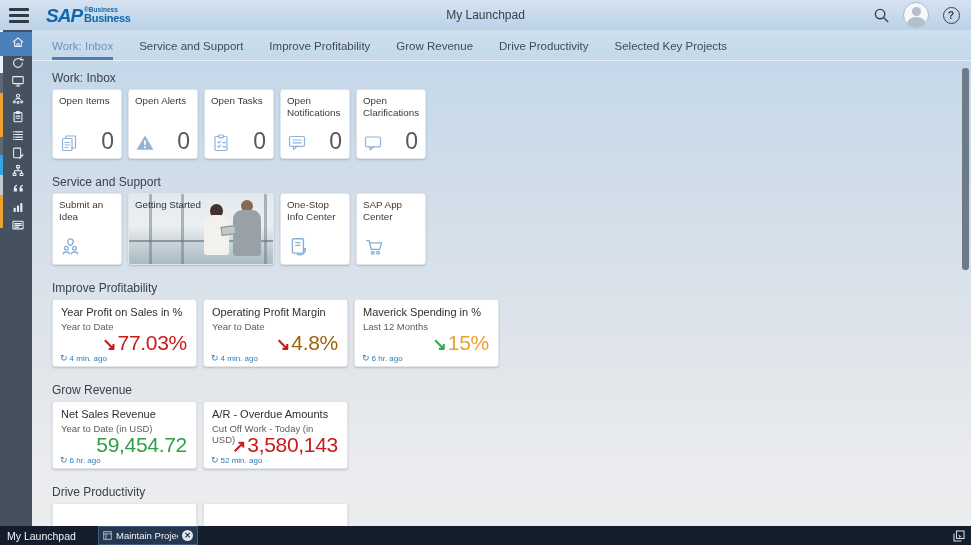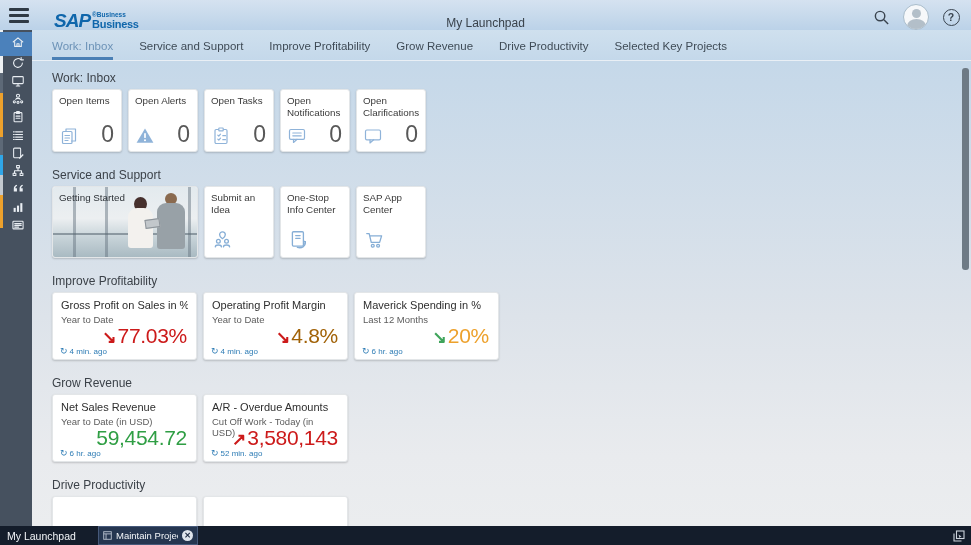--- a/index.html
+++ b/index.html
@@ -1,21 +1,21 @@
 <!DOCTYPE html>
 <html><head>
 <meta charset="utf-8">
 <style>
   * { margin:0; padding:0; box-sizing:border-box; }
   html,body { width:971px; height:545px; overflow:hidden; }
   body { position:relative; font-family:"Liberation Sans", sans-serif; background:#eaecef; }
 
   
   .header { position:absolute; top:0; left:0; right:0; height:30px;
-    background:linear-gradient(#d5e2f0,#bbd2e8); display:flex; align-items:flex-end; z-index:5;gap:8px; }
+    background:linear-gradient(#d5e2f0,#bbd2e8); display:flex; align-items:center; z-index:5; }
   .hamburger { width:34px; height:30px; display:flex; flex-direction:column; justify-content:center;
     gap:3px; padding-left:9px; cursor:pointer; }
   .hamburger i { display:block; width:20px; height:3px; background:#2f3a45; border-radius:1px; }
   .logo { display:flex; align-items:flex-start; margin-left:12px; line-height:1; }
   .logo-sap { color:#0f66ab; font-weight:bold; font-style:italic; font-size:19px; letter-spacing:-1px; }
   .logo-right { display:flex; flex-direction:column; margin-left:2px; margin-top:1px; }
   .logo-business { font-size:6.5px; color:#0f66ab; font-weight:bold; }
   .logo-bydesign { font-size:11px; color:#0f66ab; font-weight:bold; letter-spacing:-0.3px; }
   .header-title { position:absolute; left:50%; transform:translateX(-50%); font-size:12px; color:#39424b; }
   .header-right { position:absolute; right:10px; display:flex; align-items:center; gap:12px; }
@@ -45,21 +45,21 @@
   .content { flex:1; overflow:hidden; position:relative; padding:10px 0 0 20px;
     background:linear-gradient(#c5d8e9 0%, #dde3ea 55%, #e9ebee 85%, #ebedef 100%);
     border-top:1px solid #e9eff5; }
   .section-title { font-size:12px; color:#3c4249; margin:16px 0 0; }
   .section-title:first-child { margin-top:0; }
   .tile-row { display:flex; gap:6px; margin-top:4px; }
 
   .tile { background:#fff; border-radius:3px; border:1px solid #e3e6e8;
     box-shadow:0 1px 2px rgba(0,0,0,.18); cursor:pointer; position:relative; }
 
-  .counter-tile { width:70px; height:63px; padding:5px 6px; }
+  .counter-tile { width:70px; height:70px; padding:5px 6px; }
   .c-title { font-size:9.8px; color:#3a3a3a; line-height:1.18; }
   .c-bottom { position:absolute; left:6px; right:7px; bottom:5px; display:flex;
     justify-content:space-between; align-items:flex-end; }
   .c-icon { color:#8fb3d9; width:20px; height:20px; }
   .c-icon svg { width:20px; height:20px; }
   .c-value { font-size:23px; color:#585858; line-height:1; }
 
   .launch-tile { width:70px; height:72px; padding:5px 6px; }
   .l-icon { position:absolute; left:7px; bottom:6px; width:22px; height:22px; color:#86aed6; }
   .l-icon svg { width:22px; height:22px; }
@@ -292,70 +292,70 @@
             <span class="c-icon"><svg viewBox="0 0 20 20" fill="none" stroke="currentColor" stroke-width="1.2" stroke-linecap="round" stroke-linejoin="round">
                 <rect x="2.5" y="4" width="15" height="9.8" rx="1.4"></rect>
                 <path d="M7 13.8v3.2l3.6-3.2"></path>
               </svg></span>
             <span class="c-value">0</span>
           </div>
         </div>
       </div>
       <div class="section-title">Service and Support</div>
       <div class="tile-row">
+        <div class="tile launch-tile">
+          <div class="c-title">Submit an Idea</div>
+          <span class="l-icon"><svg viewBox="0 0 20 20" fill="none" stroke="currentColor" stroke-width="1.2" stroke-linecap="round" stroke-linejoin="round">
+              <circle cx="5.8" cy="11.2" r="1.7"></circle>
+              <path d="M3 16.2c.3-2.2 5.3-2.2 5.6 0"></path>
+              <circle cx="13.2" cy="11.2" r="1.7"></circle>
+              <path d="M10.4 16.2c.3-2.2 5.3-2.2 5.6 0"></path>
+              <path d="M9.5 2.6a2.6 2.6 0 0 1 2.6 2.6c0 1.8-2.6 3.6-2.6 3.6S6.9 7 6.9 5.2A2.6 2.6 0 0 1 9.5 2.6Z"></path>
+            </svg></span>
+        </div>
         <div class="tile photo-tile">
           <div class="photo-scene">
             <div class="mullion" style="left: 14%;"></div>
             <div class="mullion" style="left: 36%;"></div>
             <div class="mullion" style="left: 94%;"></div>
             <div class="railing"></div>
             <div class="p-person woman" style="left: 52%; top: 14%;">
               <div class="p-head"></div>
               <div class="p-body"></div>
             </div>
             <div class="p-person man" style="left: 72%; top: 8%;">
               <div class="p-head"></div>
               <div class="p-body"></div>
             </div>
             <div class="tablet" style="left: 64%; top: 46%;"></div>
           </div>
           <div class="photo-label">Getting Started</div>
         </div>
         <div class="tile launch-tile">
-          <div class="c-title">Submit an Idea</div>
-          <span class="l-icon"><svg viewBox="0 0 20 20" fill="none" stroke="currentColor" stroke-width="1.2" stroke-linecap="round" stroke-linejoin="round">
-              <circle cx="5.8" cy="11.2" r="1.7"></circle>
-              <path d="M3 16.2c.3-2.2 5.3-2.2 5.6 0"></path>
-              <circle cx="13.2" cy="11.2" r="1.7"></circle>
-              <path d="M10.4 16.2c.3-2.2 5.3-2.2 5.6 0"></path>
-              <path d="M9.5 2.6a2.6 2.6 0 0 1 2.6 2.6c0 1.8-2.6 3.6-2.6 3.6S6.9 7 6.9 5.2A2.6 2.6 0 0 1 9.5 2.6Z"></path>
-            </svg></span>
-        </div>
-        <div class="tile launch-tile">
           <div class="c-title">One-Stop Info Center</div>
           <span class="l-icon"><svg viewBox="0 0 20 20" fill="none" stroke="currentColor" stroke-width="1.2" stroke-linecap="round" stroke-linejoin="round">
               <rect x="4" y="2.5" width="10" height="13" rx="1"></rect>
               <path d="M7 6h4M7 8.5h4"></path>
               <path d="M8.5 16.8c4.5 1 7.5-1.2 7.3-5.2"></path>
               <path d="M14.2 11l1.6.6-.4 1.7"></path>
             </svg></span>
         </div>
         <div class="tile launch-tile">
           <div class="c-title">SAP App Center</div>
           <span class="l-icon"><svg viewBox="0 0 20 20" fill="none" stroke="currentColor" stroke-width="1.2" stroke-linecap="round" stroke-linejoin="round">
               <path d="M2.5 4.2h2.2l1.9 8h7.6l1.8-6H5.6"></path>
               <circle cx="8" cy="15.2" r="1.3"></circle>
               <circle cx="12.8" cy="15.2" r="1.3"></circle>
             </svg></span>
         </div>
       </div>
       <div class="section-title">Improve Profitability</div>
       <div class="tile-row">
         <div class="tile kpi-tile">
-          <div class="k-title">Gross Profit on Sales in %</div>
+          <div class="k-title">Year Profit on Sales in %</div>
           <div class="k-sub">Year to Date</div>
           <div class="k-value-row">
             <span class="k-arrow" style="color: rgb(204, 26, 26);">↘</span>
             <span class="k-value" style="color: rgb(204, 26, 26);">77.03%</span>
           </div>
           <div class="k-updated">
             <span class="k-refresh">↻</span>
             <span>4 min. ago</span>
           </div>
         </div>
@@ -369,21 +369,21 @@
           <div class="k-updated">
             <span class="k-refresh">↻</span>
             <span>4 min. ago</span>
           </div>
         </div>
         <div class="tile kpi-tile">
           <div class="k-title">Maverick Spending in %</div>
           <div class="k-sub">Last 12 Months</div>
           <div class="k-value-row">
             <span class="k-arrow" style="color: rgb(63, 164, 91);">↘</span>
-            <span class="k-value" style="color: rgb(237, 161, 44);">20%</span>
+            <span class="k-value" style="color: rgb(237, 161, 44);">15%</span>
           </div>
           <div class="k-updated">
             <span class="k-refresh">↻</span>
             <span>6 hr. ago</span>
           </div>
         </div>
       </div>
       <div class="section-title">Grow Revenue</div>
       <div class="tile-row">
         <div class="tile kpi-tile">

